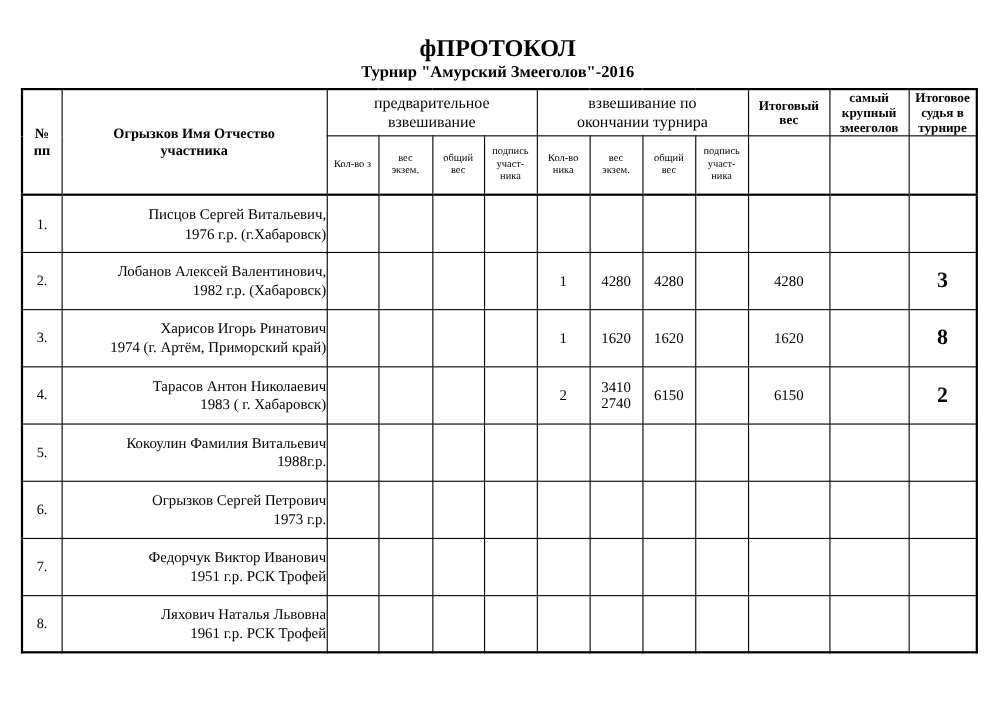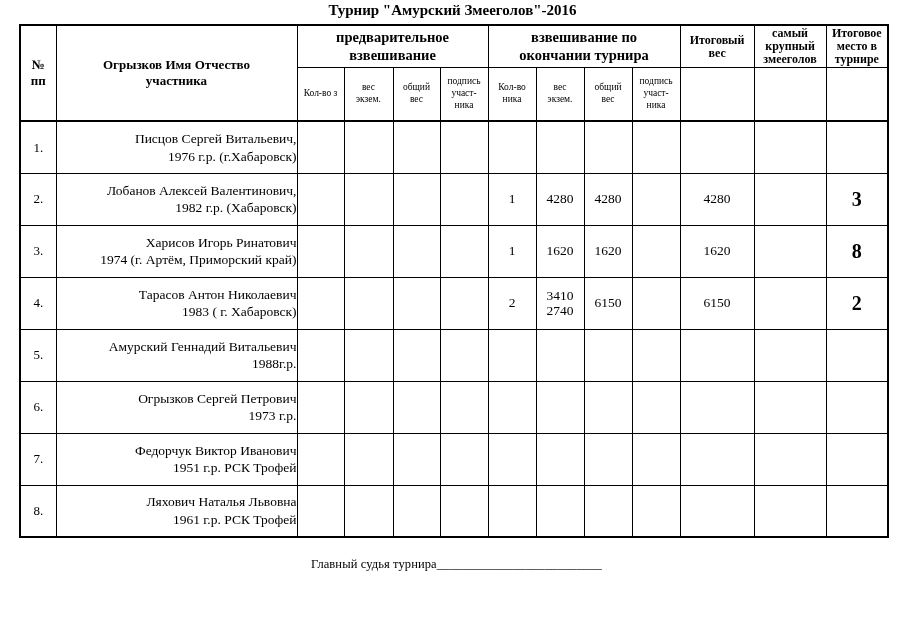--- a/index.html
+++ b/index.html
@@ -48,21 +48,21 @@
 
   .h-num, .h-name {
     font-weight: bold;
     font-size: 13px;
     text-align: center;
     vertical-align: middle;
     white-space: pre-line;
     line-height: 1.25;
   }
   .h-group {
-    font-weight: bold;
+    font-weight: normal;
     font-size: 14.5px;
     text-align: center;
     vertical-align: middle;
     white-space: pre-line;
     line-height: 1.2;
   }
   .h-right {
     font-weight: bold;
     font-size: 12px;
     text-align: center;
@@ -113,20 +113,21 @@
     margin-left: 311px;
     font-size: 12.5px;
     letter-spacing: 0.1px;
   }
 </style>
 </head>
 <body>
 
 <div class="page">
 
+  <div class="title">фПРОТОКОЛ</div>
   <div class="subtitle">Турнир "Амурский Змееголов"-2016</div>
 
   <table class="protocol">
     <colgroup>
       <col style="width:36px">
         <col style="width:241px">
       <col style="width:47px">
         <col style="width:49px">
         <col style="width:47px">
         <col style="width:48px">
@@ -147,21 +148,21 @@
         <th class="h-group" colspan="4">предварительное
 взвешивание</th>
         <th class="h-group" colspan="4">взвешивание по
 окончании турнира</th>
         <th class="h-right">Итоговый
 вес</th>
         <th class="h-right">самый
 крупный
 змееголов</th>
         <th class="h-right">Итоговое
-место в
+судья в
 турнире</th>
       </tr>
       <tr class="sub-row">
         <th class="h-sub">Кол-во з</th>
         <th class="h-sub">вес
 экзем.</th>
         <th class="h-sub">общий
 вес</th>
         <th class="h-sub">подпись
 участ-
@@ -241,21 +242,21 @@
         <td class="c-val">3410
 2740</td>
         <td class="c-val">6150</td>
         <td class="c-val"></td>
         <td class="c-val">6150</td>
         <td class="c-val"></td>
         <td class="c-place">2</td>
       </tr>
       <tr>
         <td class="c-num">5.</td>
-        <td class="c-name">Амурский Геннадий Витальевич
+        <td class="c-name">Кокоулин Фамилия Витальевич
 1988г.р.</td>
         <td class="c-val"></td>
         <td class="c-val"></td>
         <td class="c-val"></td>
         <td class="c-val"></td>
         <td class="c-val"></td>
         <td class="c-val"></td>
         <td class="c-val"></td>
         <td class="c-val"></td>
         <td class="c-val"></td>
@@ -306,15 +307,14 @@
         <td class="c-val"></td>
         <td class="c-val"></td>
         <td class="c-val"></td>
         <td class="c-val"></td>
         <td class="c-val"></td>
         <td class="c-place"></td>
       </tr>
     </tbody>
   </table>
 
-  <div class="footer">Главный судья турнира__________________________</div>
 
 </div>
 
 </body></html>

